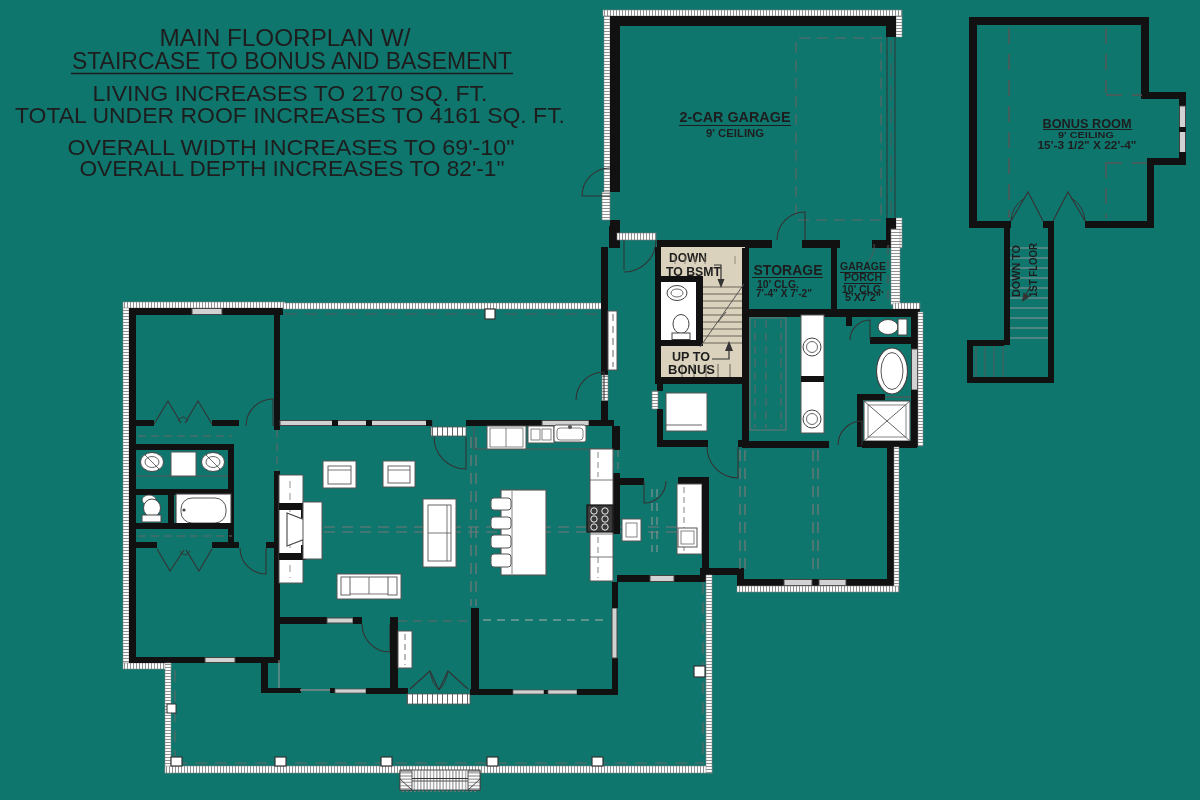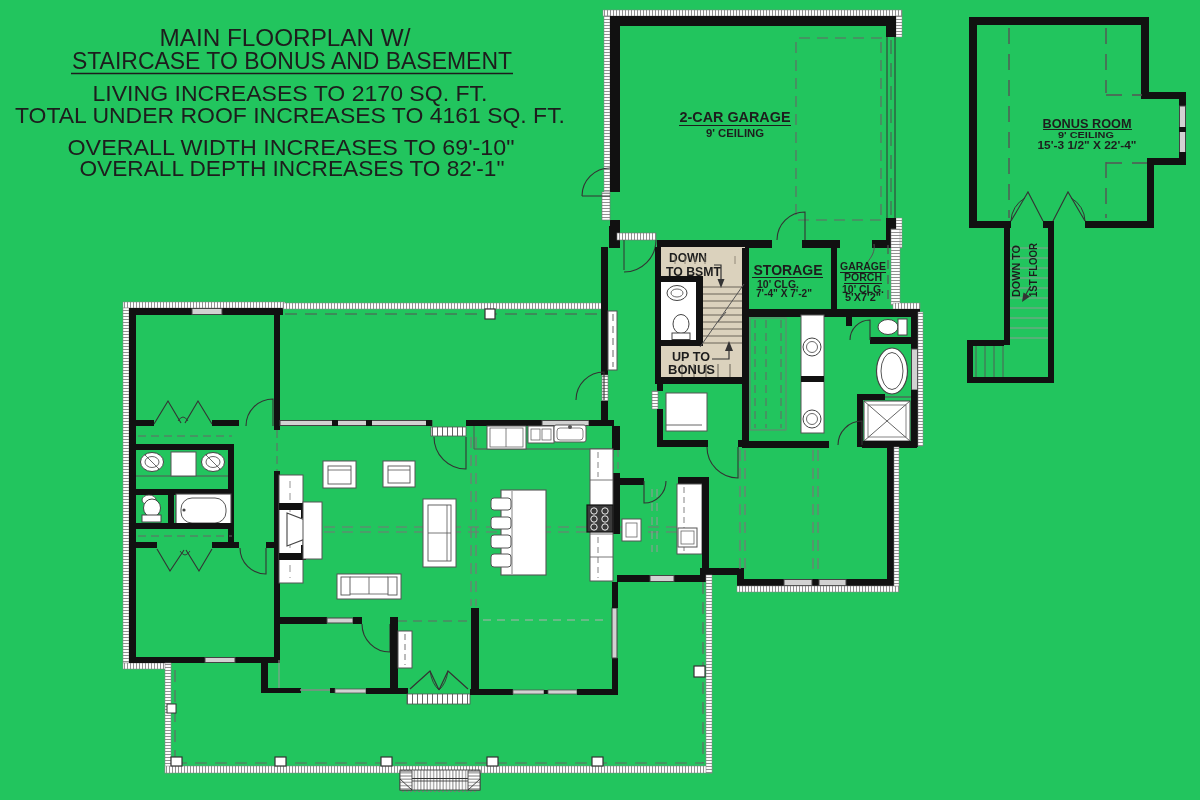--- a/index.html
+++ b/index.html
@@ -1,16 +1,16 @@
 <!DOCTYPE html>
 <html><head>
 <meta charset="utf-8">
 <style>
   html,body{margin:0;padding:0;background:#fff;}
-  #page{position:relative;width:1200px;height:800px;background:#22c55e;overflow:hidden;
+  #page{position:relative;width:1200px;height:800px;background:#0f766e;overflow:hidden;
         font-family:"Liberation Sans", sans-serif;}
   svg{position:absolute;left:0;top:0;}
   .t{fill:#1d1d1d;font-family:"Liberation Sans", sans-serif;}
 </style>
 </head>
 <body>
 <div id="page">
 <svg width="1200" height="800" viewBox="0 0 1200 800">
 <defs>
   <pattern id="hv" width="3" height="7" patternUnits="userSpaceOnUse">

